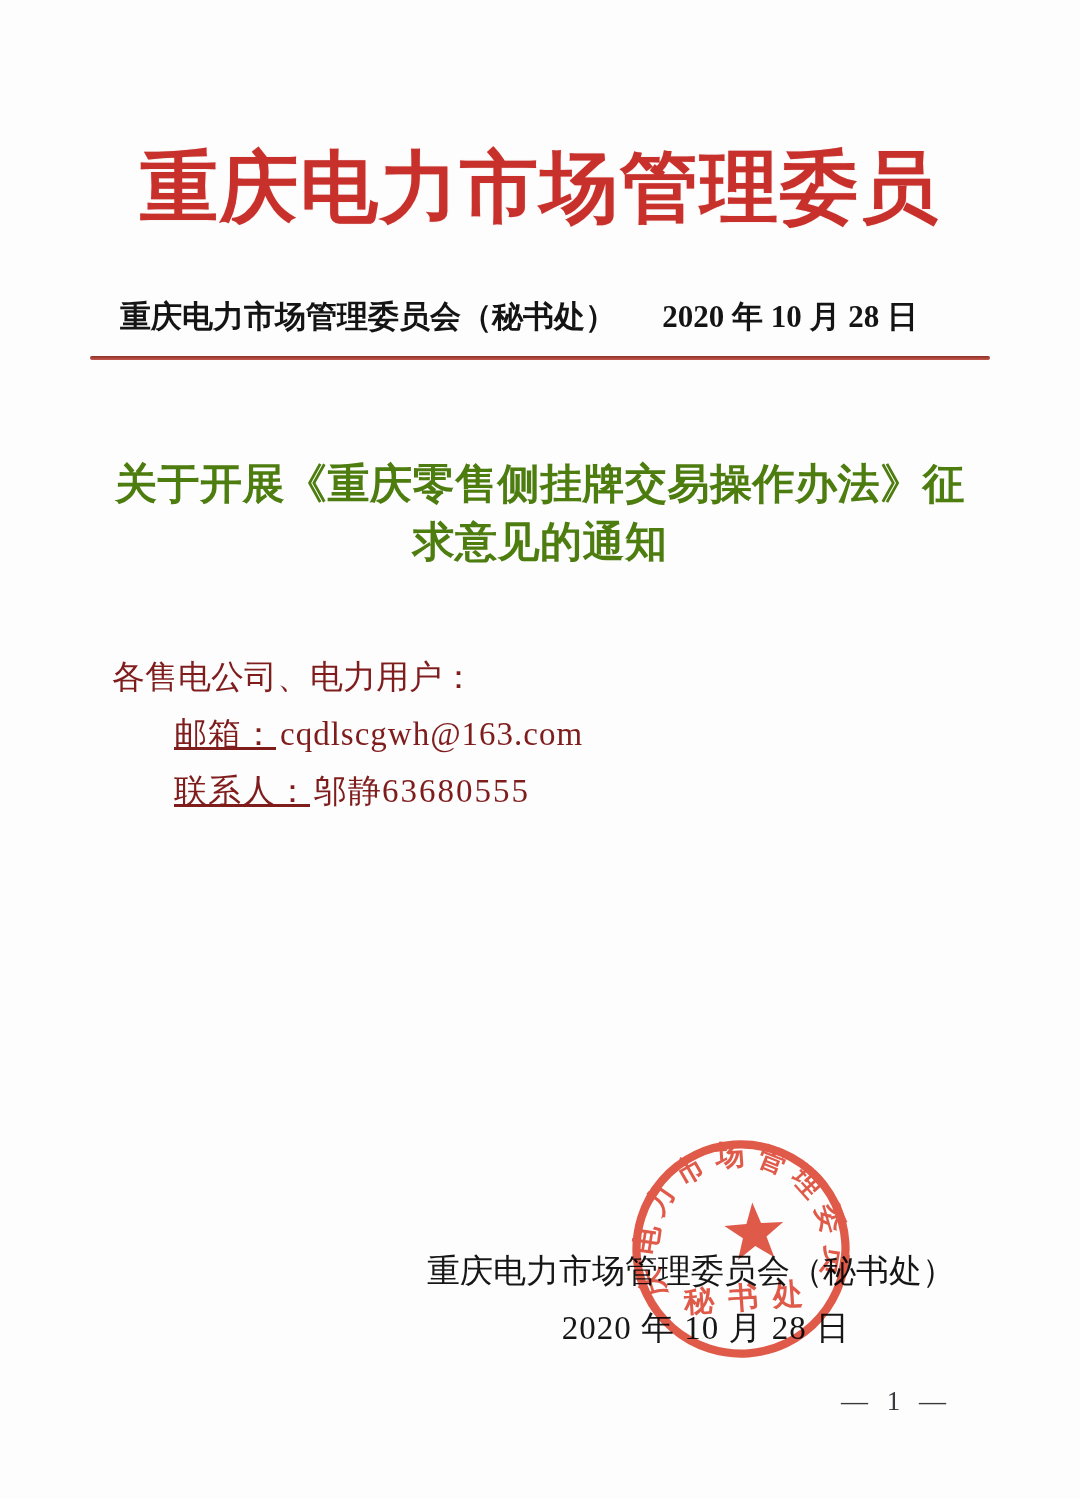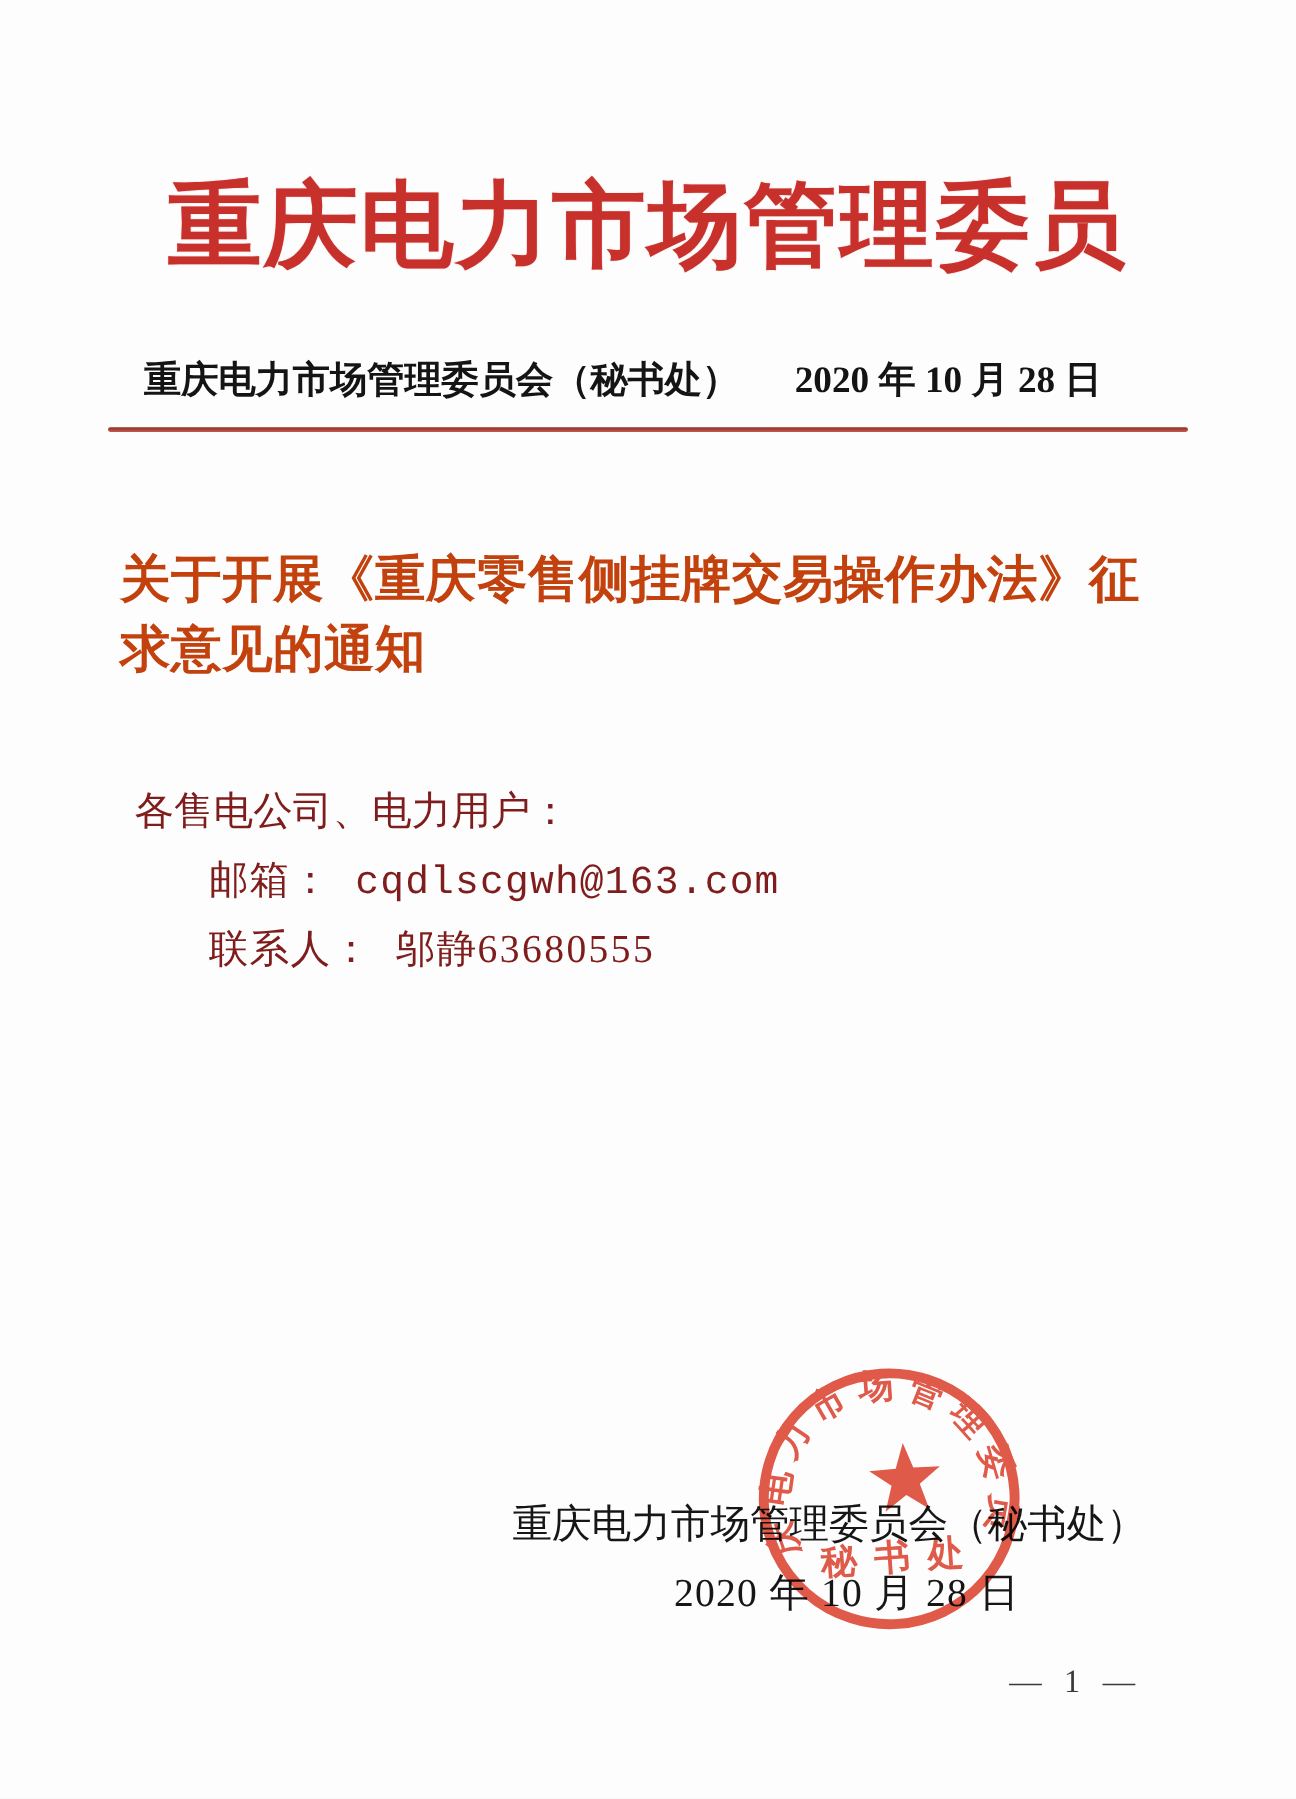--- a/index.html
+++ b/index.html
@@ -31,35 +31,35 @@
     white-space:nowrap;
   }
   .red-rule{
     position:absolute;top:356px;left:90px;width:900px;height:4px;
     background:linear-gradient(to bottom,#8e2f28,#c4584e);
     border-radius:2px;
   }
   
   .doc-title{
     position:absolute;top:455px;left:100px;width:880px;
-    margin:0;text-align:left;
+    margin:0;text-align:center;
     font-size:42px;font-weight:700;line-height:58px;letter-spacing:.5px;
-    color:#c2410c;
+    color:#4d7c0f;
   }
   
   .body-block{
     position:absolute;top:649px;left:112px;width:856px;
     font-size:33px;line-height:57px;color:#7f1d1d;
   }
   .body-block p{margin:0;}
   .salutation{text-align:left;}
   .para{text-align:justify;text-indent:2em;}
   .contact-line{padding-left:62px;}
-  .contact-line .label{letter-spacing:1px;}
-  .contact-line .value{margin-left:20px;letter-spacing:1px;font-family:Liberation Mono, monospace;}
+  .contact-line .label{letter-spacing:1px;text-decoration:underline;}
+  .contact-line .value{margin-left:4px;letter-spacing:1px;}
   .contact-line .phone{letter-spacing:2px;}
   
   .signature{
     position:absolute;top:1243px;right:125px;
     text-align:right;font-size:33px;color:#161616;
     line-height:57px;
   }
   .sig-date{padding-right:105px;letter-spacing:1px;}
   
   .seal{

